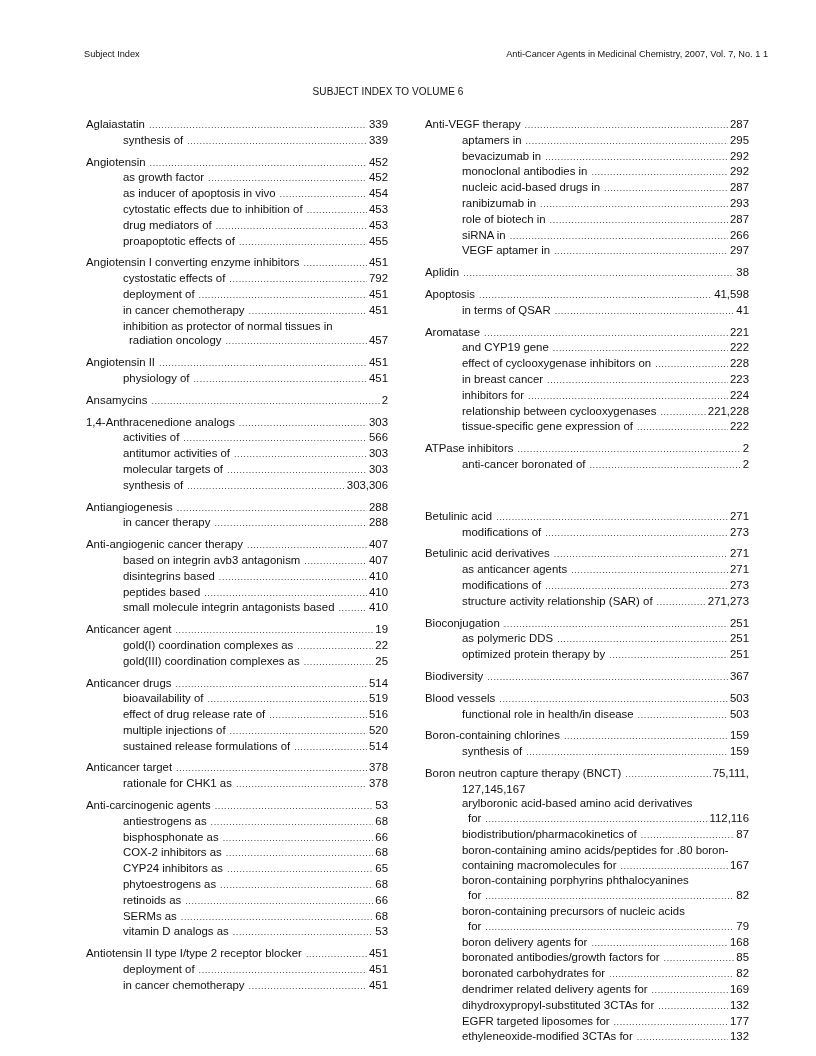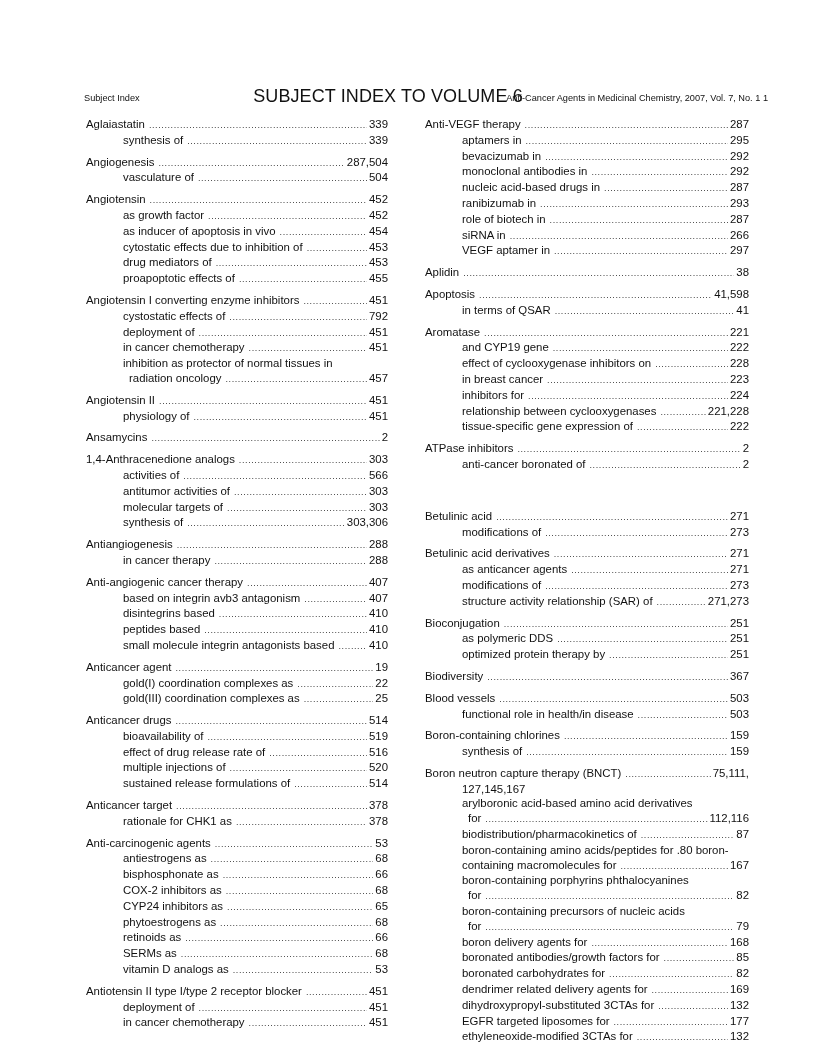--- a/index.html
+++ b/index.html
@@ -1,22 +1,22 @@
 <!DOCTYPE html>
 <html><head>
 <meta charset="utf-8">
 <style>
   html, body { margin:0; padding:0; background:#fff; }
   body { width:816px; height:1056px; position:relative; overflow:hidden;
          font-family:"Liberation Sans", sans-serif; color:#111; }
-  .hdr { position:absolute; top:49px; font-size:9.2px; color:#111;margin-top:44px; }
+  .hdr { position:absolute; top:49px; font-size:9.2px; color:#111; }
   .hdr-left { left:84px; }
   .hdr-right { right:48px; }
   .title { position:absolute; top:86px; left:0; width:776px; text-align:center;
-           font-size:18px; letter-spacing:0.1px; }
+           font-size:10px; letter-spacing:0.1px; }
   .col { position:absolute; top:117px; }
   .col-left { left:86px; width:302px; }
   .col-right { left:425px; width:324px; }
   .group { margin-bottom:6px; }
   .row { display:flex; align-items:baseline; font-size:11.4px; line-height:14.8px;
          white-space:nowrap; }
   .row.sub { padding-left:37px; }
   .row.cont { padding-left:43px;text-align:right; }
   .row.wrapline { padding-left:37px; }
   .lbl { flex:0 0 auto; }
@@ -40,32 +40,20 @@
         <span class="pg">339</span>
       </div>
       <div class="row sub">
         <span class="lbl">synthesis of</span>
         <span class="dots"></span>
         <span class="pg">339</span>
       </div>
     </div>
     <div class="group">
       <div class="row main">
-        <span class="lbl">Angiogenesis</span>
-        <span class="dots"></span>
-        <span class="pg">287,504</span>
-      </div>
-      <div class="row sub">
-        <span class="lbl">vasculature of</span>
-        <span class="dots"></span>
-        <span class="pg">504</span>
-      </div>
-    </div>
-    <div class="group">
-      <div class="row main">
         <span class="lbl">Angiotensin</span>
         <span class="dots"></span>
         <span class="pg">452</span>
       </div>
       <div class="row sub">
         <span class="lbl">as growth factor</span>
         <span class="dots"></span>
         <span class="pg">452</span>
       </div>
       <div class="row sub">

